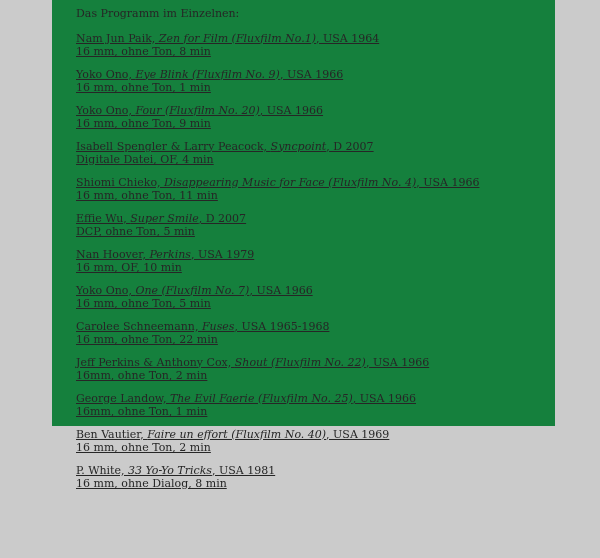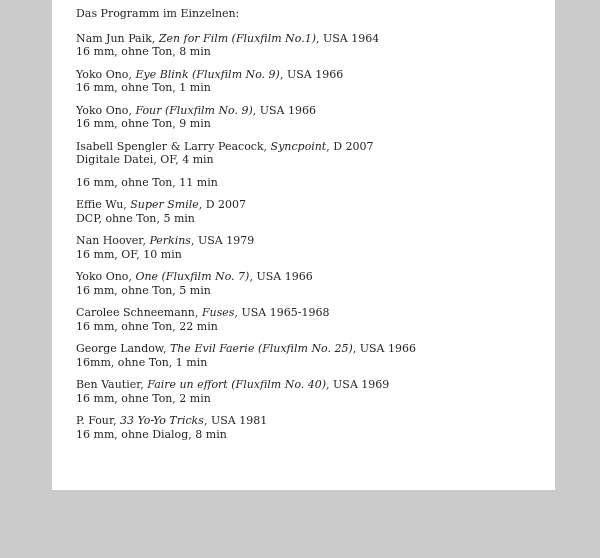--- a/index.html
+++ b/index.html
@@ -14,31 +14,32 @@
     font-family: "DejaVu Serif", "Liberation Serif", serif;
     font-size: 11px;
     line-height: 13.5px;
     color: #262626;
   }
   .sheet {
     position: absolute;
     left: 52px;
     top: 0;
     width: 503px;
-    height: 490px;
-    background: #ffffff;
+    height: 426px;
+    background: #15803d;
     box-sizing: border-box;
     padding: 7px 24px 0 24px;
   }
   p { margin: 0; }
   .heading {
     margin-bottom: 11px;
   }
   .entry {
     margin-bottom: 9px;
+    text-decoration: underline;
   }
   .film-title {
     font-style: italic;
   }
 </style>
 </head>
 <body>
 
 <div class="sheet">
   <p class="heading">Das Programm im Einzelnen:</p>
@@ -47,30 +48,31 @@
     <p class="line-title"><span class="artist">Nam Jun Paik, </span><span class="film-title">Zen for Film (Fluxfilm No.1)</span><span class="after">, USA 1964</span></p>
     <p class="line-format">16 mm, ohne Ton, 8 min</p>
   </div>
 
   <div class="entry">
     <p class="line-title"><span class="artist">Yoko Ono, </span><span class="film-title">Eye Blink (Fluxfilm No. 9)</span><span class="after">, USA 1966</span></p>
     <p class="line-format">16 mm, ohne Ton, 1 min</p>
   </div>
 
   <div class="entry">
-    <p class="line-title"><span class="artist">Yoko Ono, </span><span class="film-title">Four (Fluxfilm No. 9)</span><span class="after">, USA 1966</span></p>
+    <p class="line-title"><span class="artist">Yoko Ono, </span><span class="film-title">Four (Fluxfilm No. 20)</span><span class="after">, USA 1966</span></p>
     <p class="line-format">16 mm, ohne Ton, 9 min</p>
   </div>
 
   <div class="entry">
     <p class="line-title"><span class="artist">Isabell Spengler &amp; Larry Peacock, </span><span class="film-title">Syncpoint</span><span class="after">, D 2007</span></p>
     <p class="line-format">Digitale Datei, OF, 4 min</p>
   </div>
 
   <div class="entry">
+    <p class="line-title"><span class="artist">Shiomi Chieko, </span><span class="film-title">Disappearing Music for Face (Fluxfilm No. 4)</span><span class="after">, USA 1966</span></p>
     <p class="line-format">16 mm, ohne Ton, 11 min</p>
   </div>
 
   <div class="entry">
     <p class="line-title"><span class="artist">Effie Wu, </span><span class="film-title">Super Smile</span><span class="after">, D 2007</span></p>
     <p class="line-format">DCP, ohne Ton, 5 min</p>
   </div>
 
   <div class="entry">
     <p class="line-title"><span class="artist">Nan Hoover, </span><span class="film-title">Perkins</span><span class="after">, USA 1979</span></p>
@@ -80,30 +82,34 @@
   <div class="entry">
     <p class="line-title"><span class="artist">Yoko Ono, </span><span class="film-title">One (Fluxfilm No. 7)</span><span class="after">, USA 1966</span></p>
     <p class="line-format">16 mm, ohne Ton, 5 min</p>
   </div>
 
   <div class="entry">
     <p class="line-title"><span class="artist">Carolee Schneemann, </span><span class="film-title">Fuses</span><span class="after">, USA 1965-1968</span></p>
     <p class="line-format">16 mm, ohne Ton, 22 min</p>
   </div>
 
+  <div class="entry">
+    <p class="line-title"><span class="artist">Jeff Perkins &amp; Anthony Cox, </span><span class="film-title">Shout (Fluxfilm No. 22)</span><span class="after">, USA 1966</span></p>
+    <p class="line-format">16mm, ohne Ton, 2 min</p>
+  </div>
 
   <div class="entry">
     <p class="line-title"><span class="artist">George Landow, </span><span class="film-title">The Evil Faerie (Fluxfilm No. 25)</span><span class="after">, USA 1966</span></p>
     <p class="line-format">16mm, ohne Ton, 1 min</p>
   </div>
 
 
   <div class="entry">
     <p class="line-title"><span class="artist">Ben Vautier, </span><span class="film-title">Faire un effort (Fluxfilm No. 40)</span><span class="after">, USA 1969</span></p>
     <p class="line-format">16 mm, ohne Ton, 2 min</p>
   </div>
 
   <div class="entry">
-    <p class="line-title"><span class="artist">P. Four, </span><span class="film-title">33 Yo-Yo Tricks</span><span class="after">, USA 1981</span></p>
+    <p class="line-title"><span class="artist">P. White, </span><span class="film-title">33 Yo-Yo Tricks</span><span class="after">, USA 1981</span></p>
     <p class="line-format">16 mm, ohne Dialog, 8 min</p>
   </div>
 </div>
 </div>
 
 </body></html>

